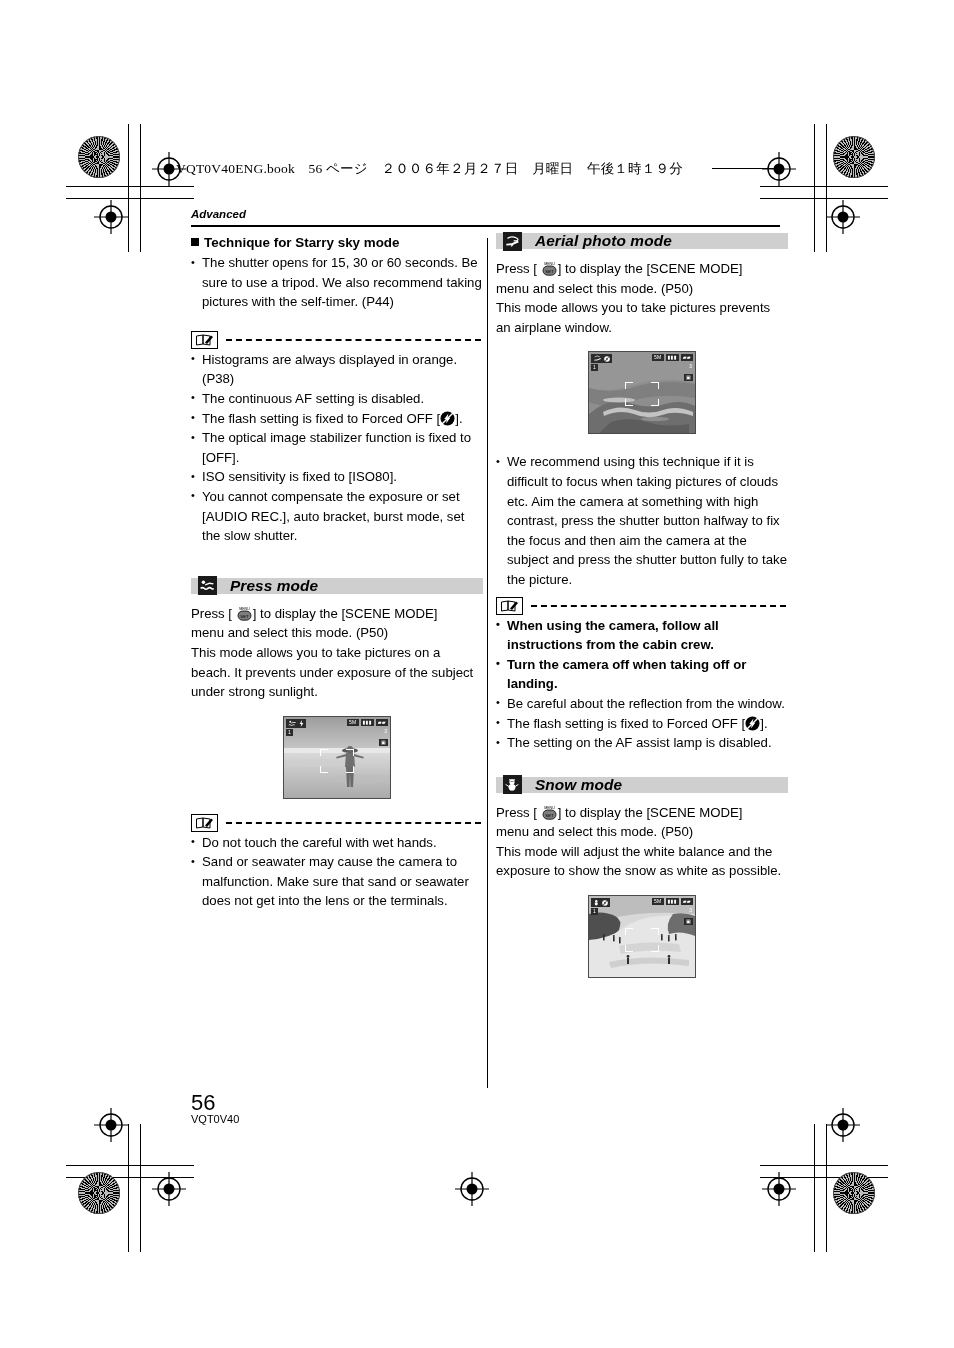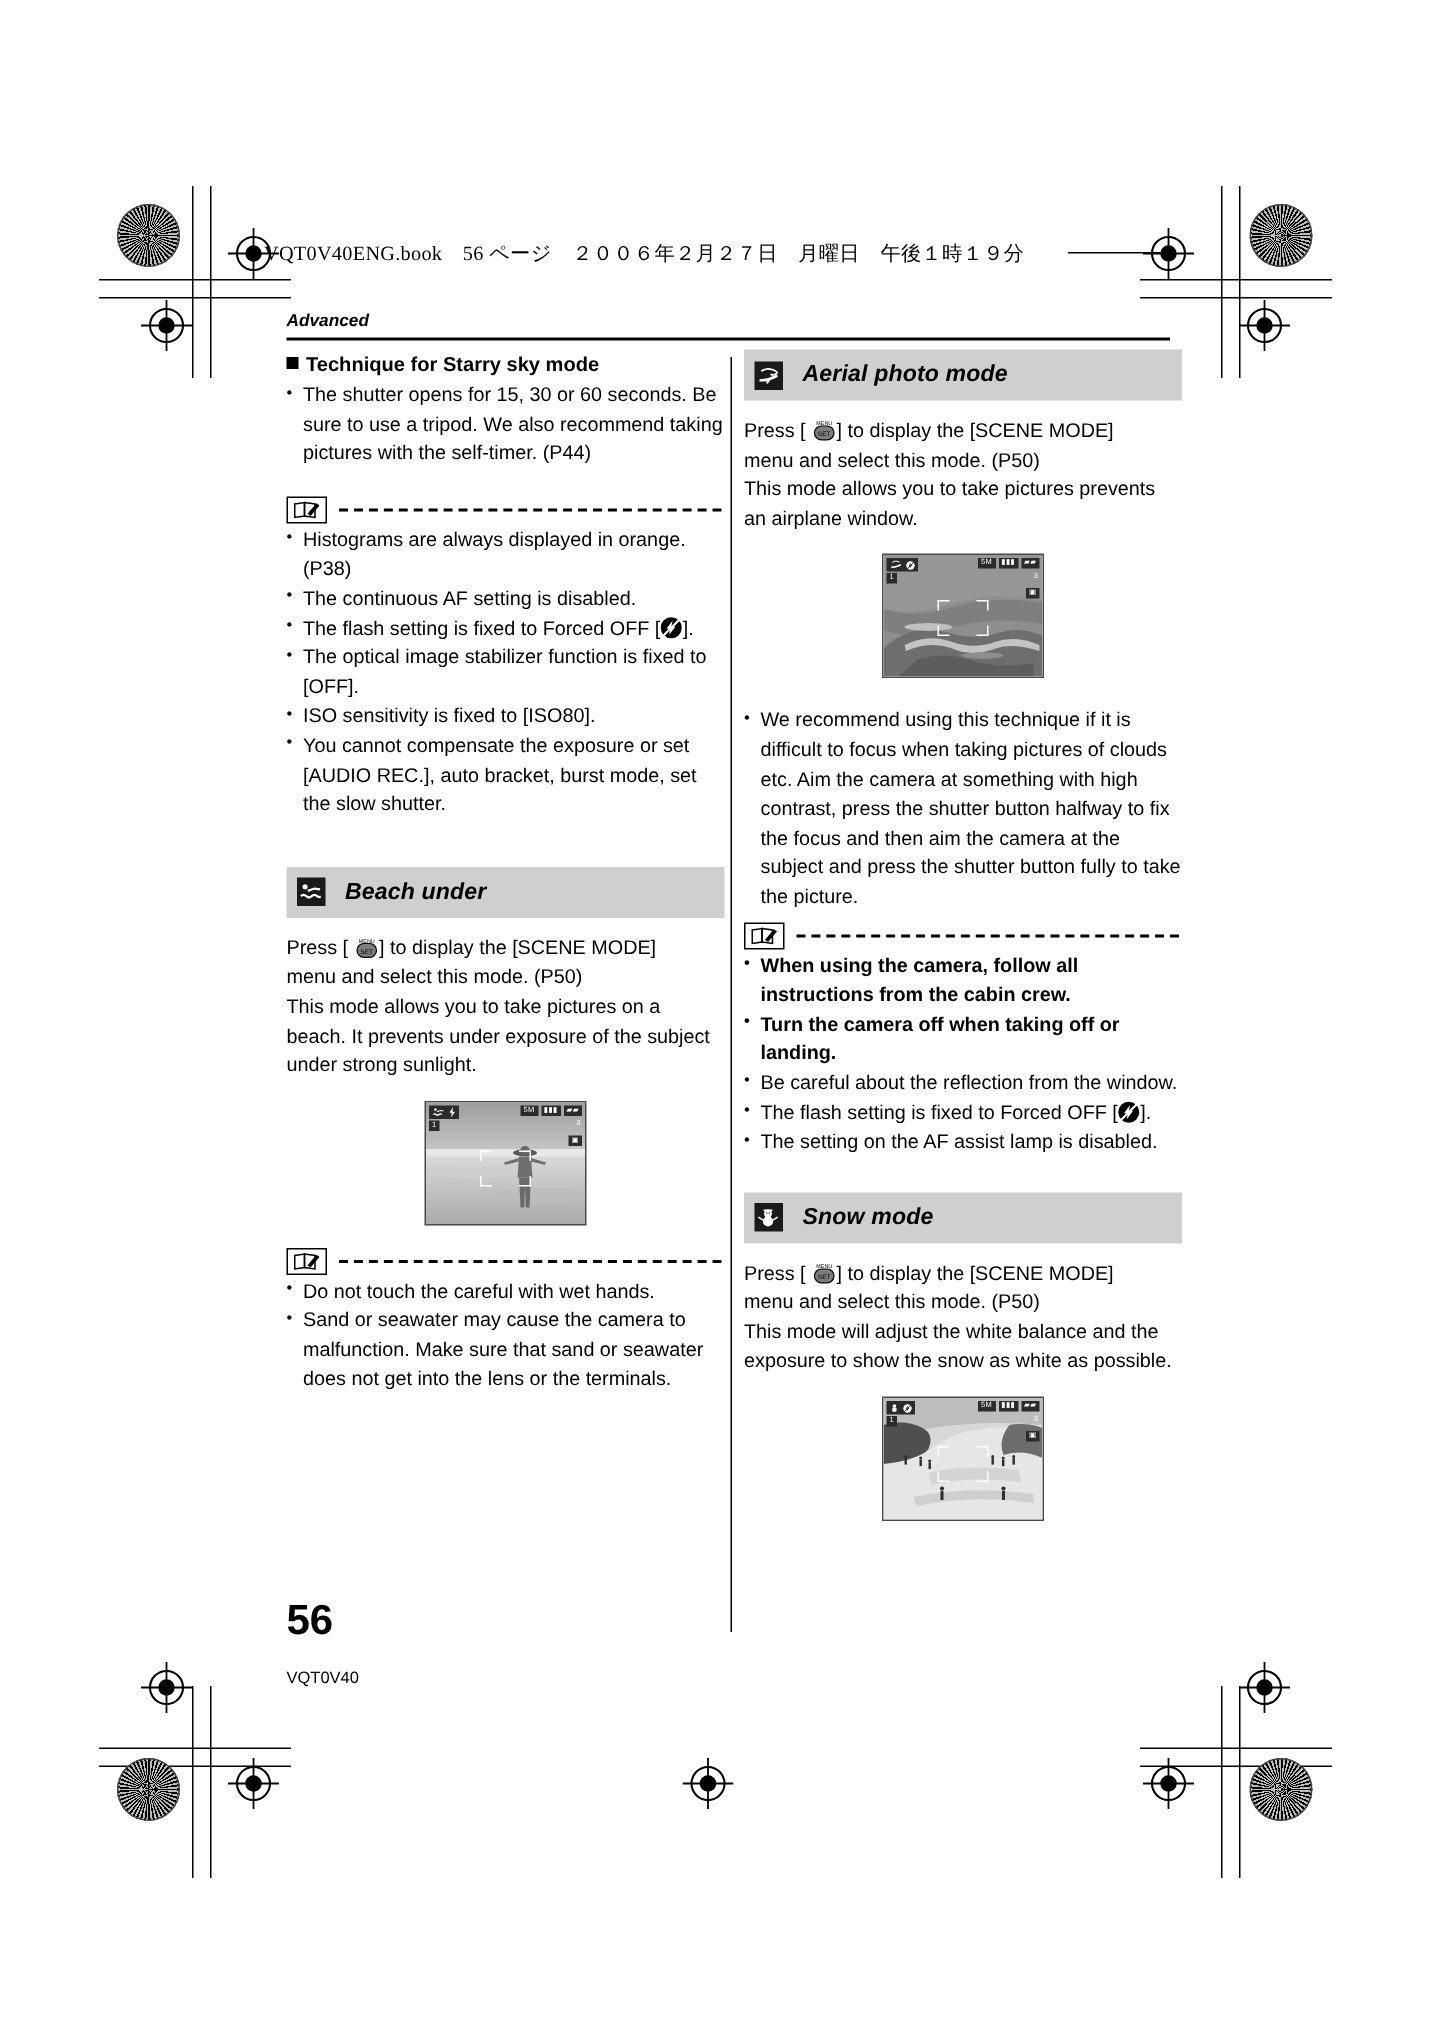--- a/index.html
+++ b/index.html
@@ -103,21 +103,21 @@
     content: "\2022";
     position: absolute;
     left: 0; top: -0.5px;
     font-size: 11px;
   }
   li.b { font-weight: bold; }
 
   
   .mode-bar {
     background: #cfcfcf;
-    height: 34px;
+    height: 16px;
     display: flex;
     align-items: center;
     padding: 0 0 0 7px;
     margin: 0;
   }
   .mode-bar .mode-icon {
     width: 19px; height: 19px;
     background: #1a1a1a;
     flex: none;
     display: flex; align-items: center; justify-content: center;
@@ -205,23 +205,23 @@
     border: 1.4px solid #fff;
   }
   .af-tl { left:0; top:0; border-right:none !important; border-bottom:none !important; }
   .af-tr { right:0; top:0; border-left:none !important; border-bottom:none !important; }
   .af-bl { left:0; bottom:0; border-right:none !important; border-top:none !important; }
   .af-br { right:0; bottom:0; border-left:none !important; border-top:none !important; }
 
   
   .folio {
     position: absolute;
-    left: 191px; top: 1064px;
-    font-size: 28px;
-    font-weight: bold;
+    left: 191px; top: 1090px;
+    font-size: 22px;
+    font-weight: normal;
   }
   .folio-code {
     position: absolute;
     left: 191px; top: 1113px;
     font-size: 11px;
   }
 
   .spacer-6 { height: 6px; }
   .spacer-10 { height: 10px; }
   .spacer-14 { height: 14px; }
@@ -380,21 +380,21 @@
   <div class="spacer-14"></div>
 
   <div class="mode-bar">
     <span class="mode-icon">
       <svg width="15" height="13" viewBox="0 0 15 13">
         <circle cx="3.4" cy="3.2" r="1.7" fill="#fff"></circle>
         <path d="M5 5.2 L9.5 3.6 L13.6 4.2 L13.2 5.6 L9.4 5.1 L5.4 6.6 Z" fill="#fff"></path>
         <path d="M0.6 9.4 q1.8 -1.6 3.6 0 q1.8 1.6 3.6 0 q1.8 -1.6 3.6 0 q1.2 1.1 2.4 0.3" fill="none" stroke="#fff" stroke-width="1.5"></path>
       </svg>
     </span>
-    <span class="mode-title">Beach under</span>
+    <span class="mode-title">Press mode</span>
   </div>
 
   <div class="spacer-10"></div>
 
   <p class="para"><span>Press [</span>
     <span class="menuset"><svg width="17" height="15" viewBox="0 0 17 15">
           <text x="8.5" y="4.4" font-size="3.6" text-anchor="middle" fill="#000" font-family="Liberation Sans, sans-serif">MENU</text>
           <rect x="2" y="5" width="13" height="9.2" rx="4.6" fill="#7d7d7d" stroke="#000" stroke-width="0.8"></rect>
           <text x="8.5" y="11.7" font-size="4.4" text-anchor="middle" fill="#000" font-family="Liberation Sans, sans-serif">SET</text>
         </svg></span><span>] to display the [SCENE MODE]</span></p>

